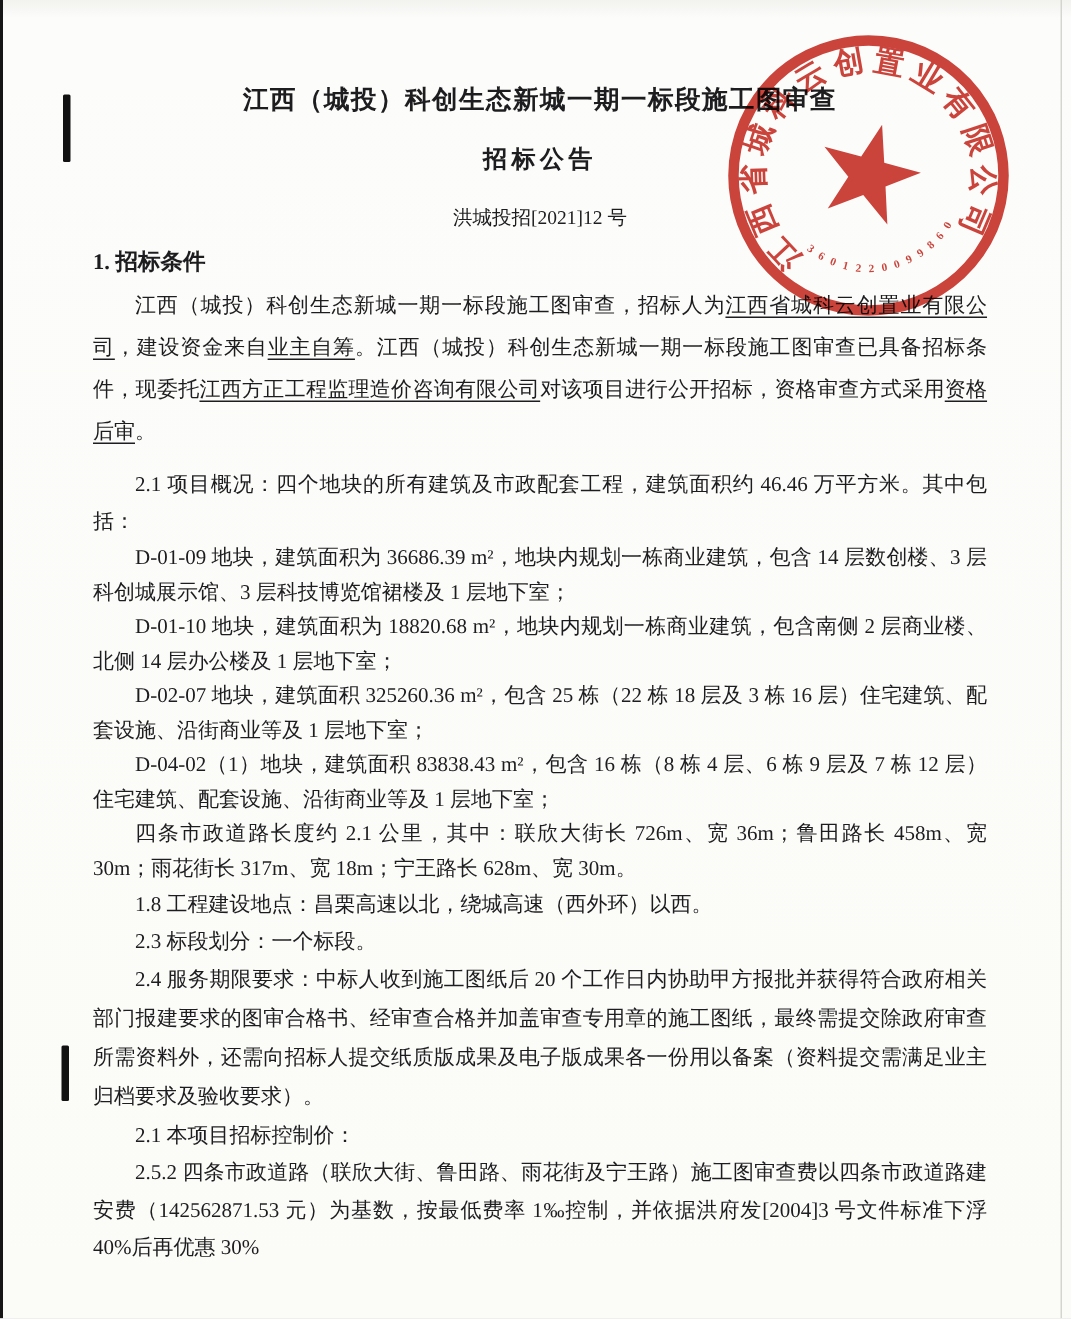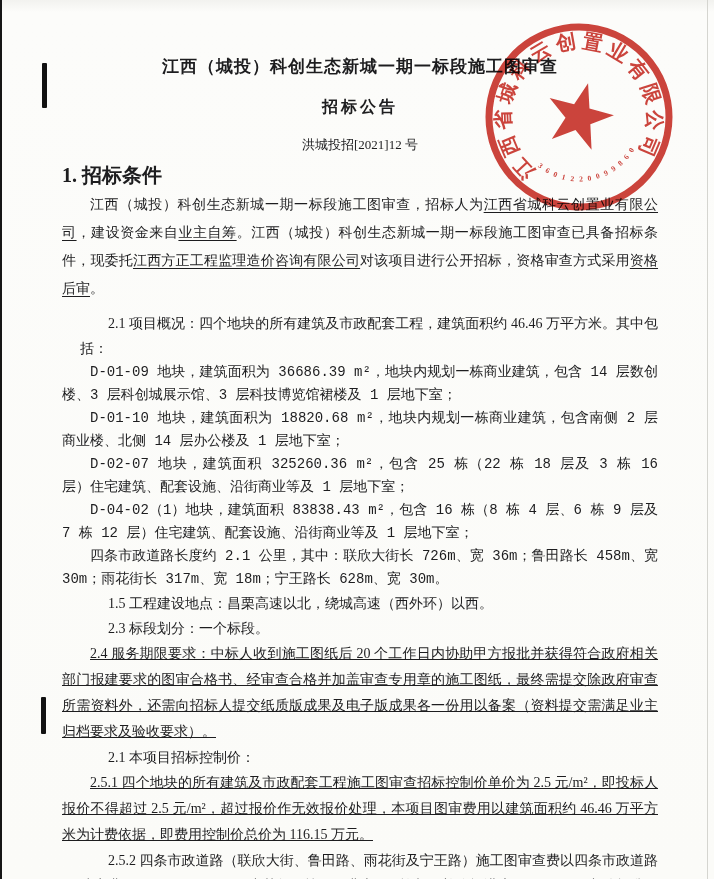--- a/index.html
+++ b/index.html
@@ -19,27 +19,27 @@
   .mark-2 { left:41px; top:697px; width:5px; height:37px; }
 
   .content { position:absolute; left:62px; top:54px; width:596px; }
 
   .title      { font-size:17px; line-height:26px; font-weight:bold; text-align:center;
                 letter-spacing:1px; margin:0 0 15px; }
   .subtitle   { font-size:16px; line-height:24px; font-weight:bold; text-align:center;
                 letter-spacing:3px; margin:0 0 13px; }
   .doc-number { font-size:13px; line-height:20px; text-align:center; margin:16px 0 8px; }
 
-  .sec-heading { font-size:20px; line-height:24px; font-weight:bold; margin:0 0 4px; }
+  .sec-heading { font-size:15px; line-height:24px; font-weight:bold; margin:0 0 4px; }
 
   p.body   { font-size:14px; margin:0; text-align:justify; text-indent:2em; }
   p.p1     { line-height:28px; margin-bottom:8px; }
-  p.tight  { line-height:23px;font-family:Liberation Mono, monospace; }
-  p.med    { line-height:25px;margin-left:18px; }
-  p.loose  { line-height:26px;text-decoration:underline; }
+  p.tight  { line-height:23px; }
+  p.med    { line-height:25px; }
+  p.loose  { line-height:26px; }
   .gap-sm  { margin-top:7px; }
   .u { text-decoration:underline; text-underline-offset:3px; }
 
   .stamp {
     position:absolute; left:479px; top:17px; width:200px; height:200px;
     transform:rotate(-10deg);
     mix-blend-mode:multiply; opacity:.9;
     pointer-events:none;
   }
   .stamp svg text {
@@ -69,25 +69,24 @@
 
     <p class="body p1"><span>江西（城投）科创生态新城一期一标段施工图审查，招标人为</span><span class="u">江西省城科云创置业有限公司</span><span>，建设资金来自</span><span class="u">业主自筹</span><span>。江西（城投）科创生态新城一期一标段施工图审查已具备招标条件，现委托</span><span class="u">江西方正工程监理造价咨询有限公司</span><span>对该项目进行公开招标，资格审查方式采用</span><span class="u">资格后审</span><span>。</span></p>
 
 
     <p class="body med">2.1 项目概况：四个地块的所有建筑及市政配套工程，建筑面积约 46.46 万平方米。其中包括：</p>
     <p class="body tight">D-01-09 地块，建筑面积为 36686.39 m²，地块内规划一栋商业建筑，包含 14 层数创楼、3 层科创城展示馆、3 层科技博览馆裙楼及 1 层地下室；</p>
     <p class="body tight">D-01-10 地块，建筑面积为 18820.68 m²，地块内规划一栋商业建筑，包含南侧 2 层商业楼、北侧 14 层办公楼及 1 层地下室；</p>
     <p class="body tight">D-02-07 地块，建筑面积 325260.36 m²，包含 25 栋（22 栋 18 层及 3 栋 16 层）住宅建筑、配套设施、沿街商业等及 1 层地下室；</p>
     <p class="body tight">D-04-02（1）地块，建筑面积 83838.43 m²，包含 16 栋（8 栋 4 层、6 栋 9 层及 7 栋 12 层）住宅建筑、配套设施、沿街商业等及 1 层地下室；</p>
     <p class="body tight">四条市政道路长度约 2.1 公里，其中：联欣大街长 726m、宽 36m；鲁田路长 458m、宽 30m；雨花街长 317m、宽 18m；宁王路长 628m、宽 30m。</p>
-    <p class="body med gap-sm">1.5 工程建设地点：昌栗高速以北，绕城高速（西外环）以西。</p>
+    <p class="body med gap-sm">1.8 工程建设地点：昌栗高速以北，绕城高速（西外环）以西。</p>
     <p class="body med gap-sm">2.3 标段划分：一个标段。</p>
     <p class="body loose gap-sm">2.4 服务期限要求：中标人收到施工图纸后 20 个工作日内协助甲方报批并获得符合政府相关部门报建要求的图审合格书、经审查合格并加盖审查专用章的施工图纸，最终需提交除政府审查所需资料外，还需向招标人提交纸质版成果及电子版成果各一份用以备案（资料提交需满足业主归档要求及验收要求）。</p>
     <p class="body med">2.1 本项目招标控制价：</p>
-    <p class="body loose">2.5.1 四个地块的所有建筑及市政配套工程施工图审查招标控制价单价为 2.5 元/m²，即投标人报价不得超过 2.5 元/m²，超过报价作无效报价处理，本项目图审费用以建筑面积约 46.46 万平方米为计费依据，即费用控制价总价为 116.15 万元。</p>
     <p class="body med gap-sm">2.5.2 四条市政道路（联欣大街、鲁田路、雨花街及宁王路）施工图审查费以四条市政道路建安费（142562871.53 元）为基数，按最低费率 1‰控制，并依据洪府发[2004]3 号文件标准下浮 40%后再优惠 30%</p>
 
   </div>
 
   <div class="stamp">
     <svg id="stampsvg" viewBox="0 0 200 200" width="200" height="200">
         <circle cx="100" cy="100" r="90" fill="none" stroke="#c93028" stroke-width="7"></circle>
         <polygon points="114.8,68.3 111.8,93.5 134.7,104.3 109.9,109.2 106.7,134.4 94.3,112.2 69.4,117.0 86.6,98.4 74.4,76.1 97.4,86.7" fill="#c93028"></polygon>
         <text x="36.3" y="141.4" class="stamp-co" fill="#c93028" transform="rotate(-123.0 36.3 141.4)">江</text>
         <text x="25.8" y="116.4" class="stamp-co" fill="#c93028" transform="rotate(-102.5 25.8 116.4)">西</text>

